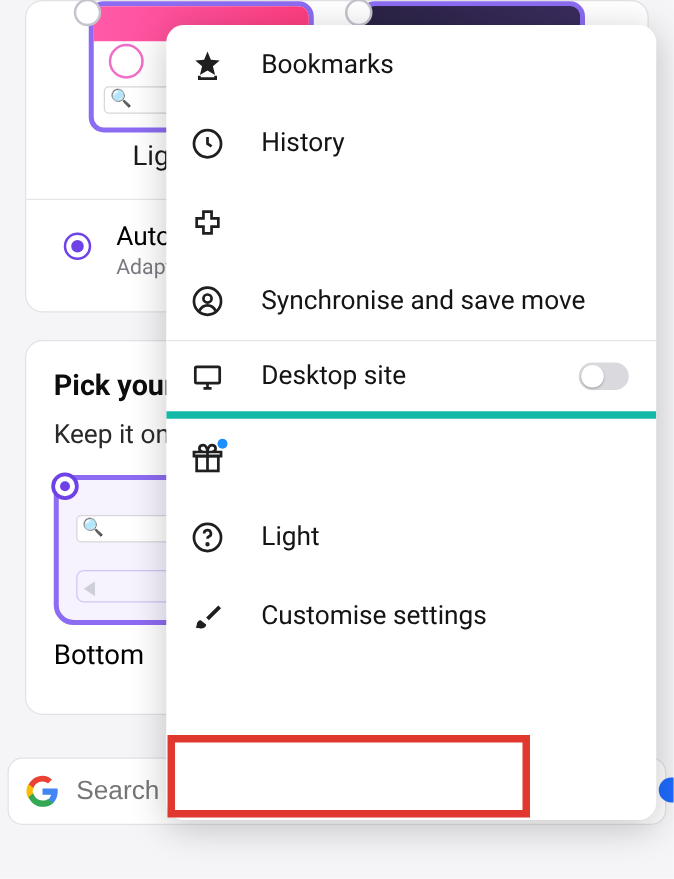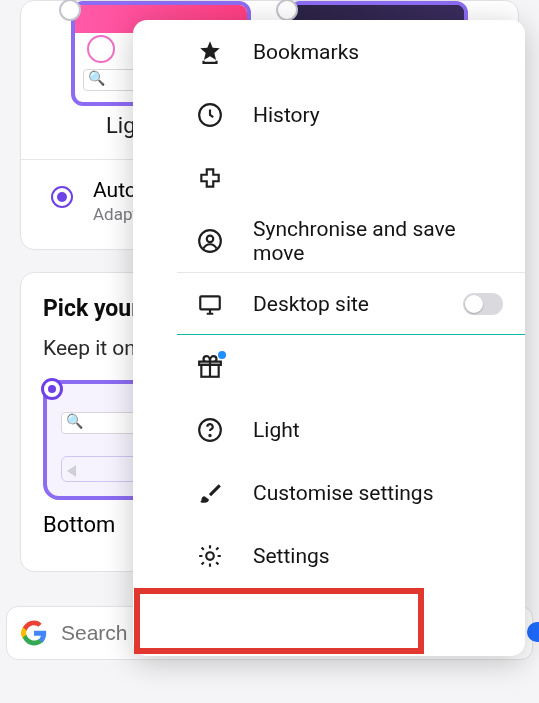--- a/index.html
+++ b/index.html
@@ -180,35 +180,34 @@
     left:133px;
     top:20px;
     width:392px;
     height:636px;
     background:#fff;
     border-radius:14px;
     box-shadow: 0 6px 30px rgba(0,0,0,0.22);
     display:flex;
     flex-direction:column;
     overflow:hidden;
-    padding-left:44px;
   }
   .menu-item{
     height:63px;
     display:flex;
     align-items:center;
     padding:0 20px;
     gap:30px;
     font-size:21px;
     color:#141414;
     position:relative;
     cursor:pointer;
   }
   .menu-item.sep-top{ border-top:1px solid #e6e6ea; }
-  .menu-item.sep-bottom{ border-bottom:1px solid #14b8a6; }
+  .menu-item.sep-bottom{ border-bottom:6px solid #14b8a6; }
   .menu-item .icon{
     width:26px;height:26px;
     display:flex;align-items:center;justify-content:center;
     color:#1f1f1f;
     position:relative;
   }
   .menu-item .icon svg{width:26px;height:26px;display:block;}
   .badge-dot{
     position:absolute;
     right:-3px; top:-3px;
@@ -363,25 +362,16 @@
 
   <div class="menu-item">
     <span class="icon">
       <svg viewBox="0 0 24 24" fill="currentColor">
           <path d="M20 4l-9 9 2 2 9-9-2-2zM7 15c-2 0-3 2-3 4 0 .6-1 1-1 1 1 1 3 1 4 1 2 0 4-1 4-3l-4-3z"></path>
         </svg>
     </span>
     <span>Customise settings</span>
   </div>
 
-  <div class="menu-item">
-    <span class="icon">
-      <svg viewBox="0 0 24 24" fill="none" stroke="currentColor" stroke-width="2">
-          <circle cx="12" cy="12" r="3.5"></circle>
-          <path d="M12 2v3M12 19v3M4.2 4.2l2.1 2.1M17.7 17.7l2.1 2.1M2 12h3M19 12h3M4.2 19.8l2.1-2.1M17.7 6.3l2.1-2.1"></path>
-        </svg>
-    </span>
-    <span>Settings</span>
-  </div>
 
 </div>
 
 <div class="highlight"></div>
 
 </body></html>

